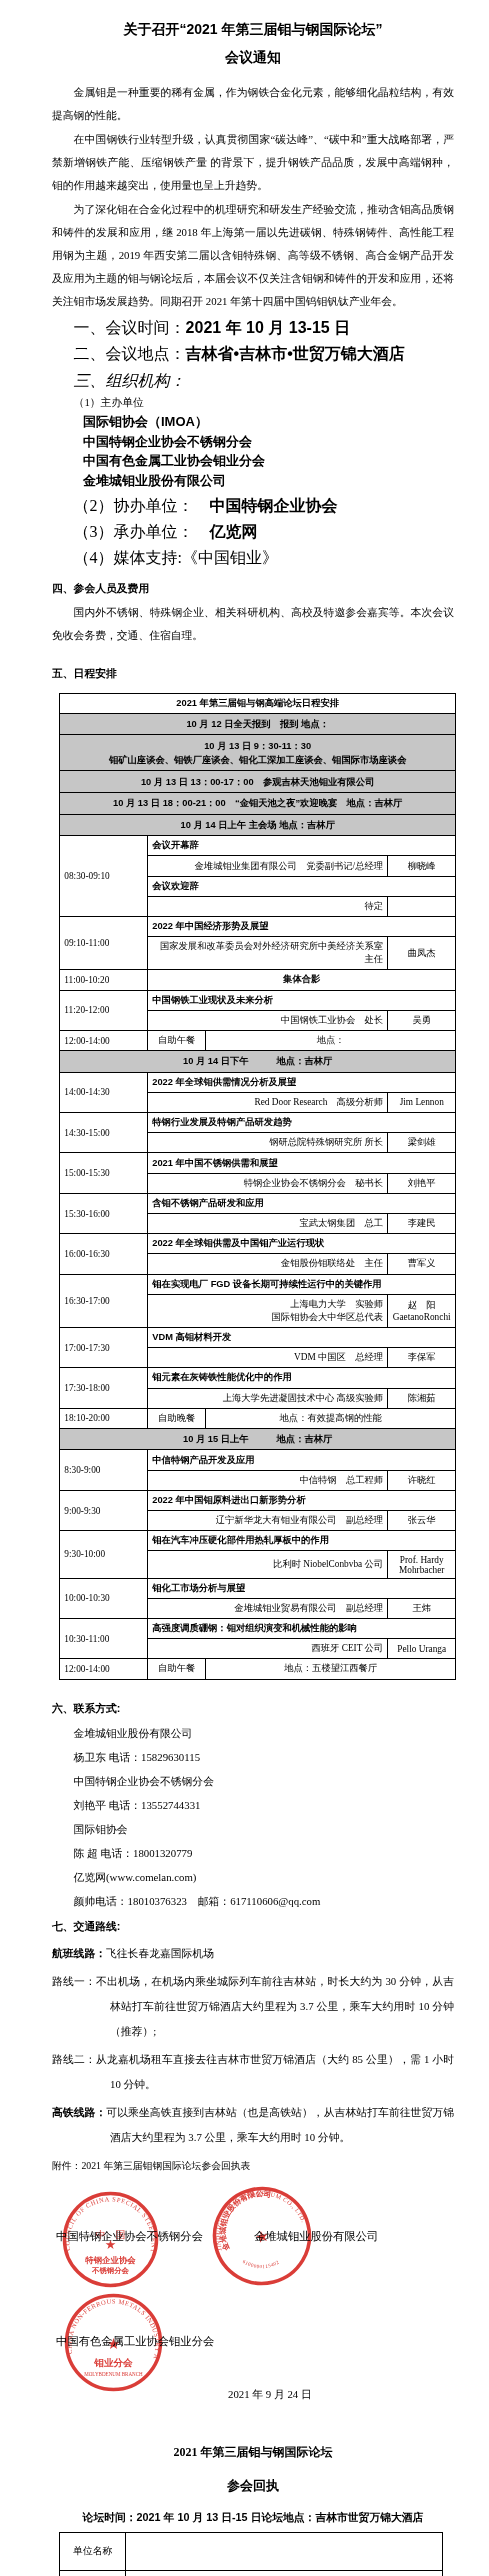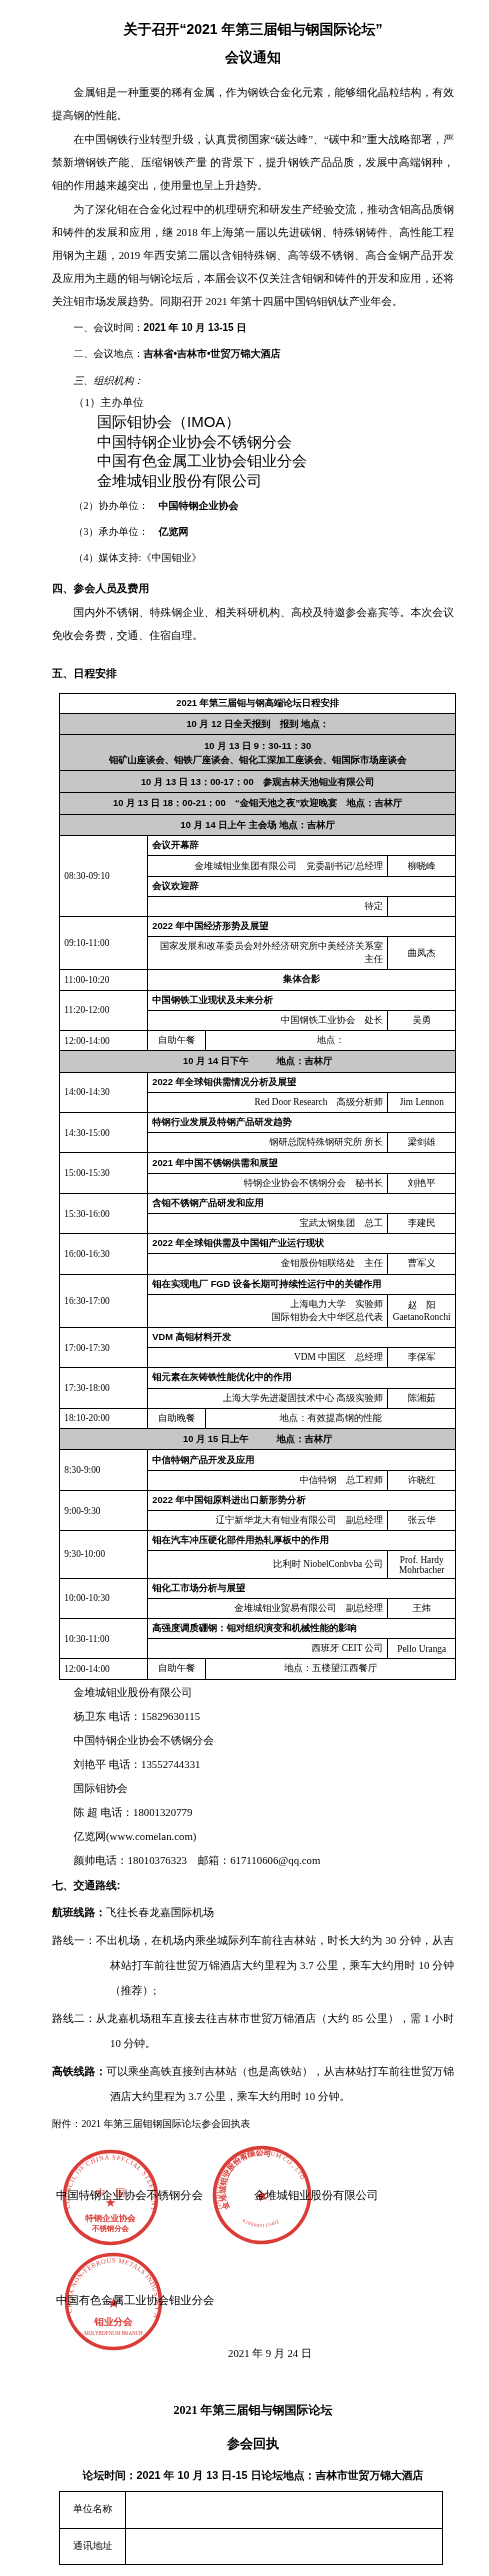--- a/index.html
+++ b/index.html
@@ -20,25 +20,25 @@
   }
   .doc-title2{
     text-align:center;font-weight:bold;font-size:14px;
     font-family:"Liberation Sans","DejaVu Sans",sans-serif;
     line-height:20.6px;margin:8.2px 0 13.4px 0;
   }
   .para{
     font-size:10.8px;line-height:23px;text-align:justify;
     text-indent:2em;margin:0 0 1px 0;
   }
-  .meta-line{font-size:10px;line-height:23px;margin:3.1px 0 0 21.6px;}
+  .meta-line{font-size:16px;line-height:23px;margin:3.1px 0 0 21.6px;}
   .meta-line .val{font-weight:bold;font-family:"Liberation Sans","DejaVu Sans",sans-serif;}
   .org-line{font-size:10.8px;line-height:20.6px;margin-left:21.6px;}
   .org-item{
-    font-size:15px;font-weight:normal;line-height:19.6px;margin-left:45px;
+    font-size:13px;font-weight:bold;line-height:19.6px;margin-left:31px;
     font-family:"Liberation Sans","DejaVu Sans",sans-serif;
   }
   .sec-head{
     font-size:10.8px;font-weight:bold;line-height:23px;margin:8.2px 0 1px 0;
     font-family:"Liberation Sans","DejaVu Sans",sans-serif;
   }
   
   table.sched{
     border-collapse:collapse;margin:7.2px 0 0 7.2px;
     width:396px;table-layout:fixed;
@@ -340,20 +340,21 @@
             <td class="s-name">Pello Uranga</td>
           </tr>
           <tr>
             <td class="time">12:00-14:00</td>
             <td class="meal-label">自助午餐</td>
             <td colspan="2" class="meal-place">地点：五楼望江西餐厅</td>
           </tr>
         </tbody>
     </table>
 
+    <div class="sec-head" style="margin-top:17.5px;">六、联系方式:</div>
     <div id="contact-lines">
         <div class="contact-line">金堆城钼业股份有限公司</div>
         <div class="contact-line">杨卫东 电话：15829630115</div>
         <div class="contact-line">中国特钢企业协会不锈钢分会</div>
         <div class="contact-line">刘艳平 电话：13552744331</div>
         <div class="contact-line">国际钼协会</div>
         <div class="contact-line">陈 超 电话：18001320779</div>
         <div class="contact-line">亿览网(www.comelan.com)</div>
         <div class="contact-line">颜帅电话：18010376323　邮箱：617110606@qq.com</div>
       </div>

